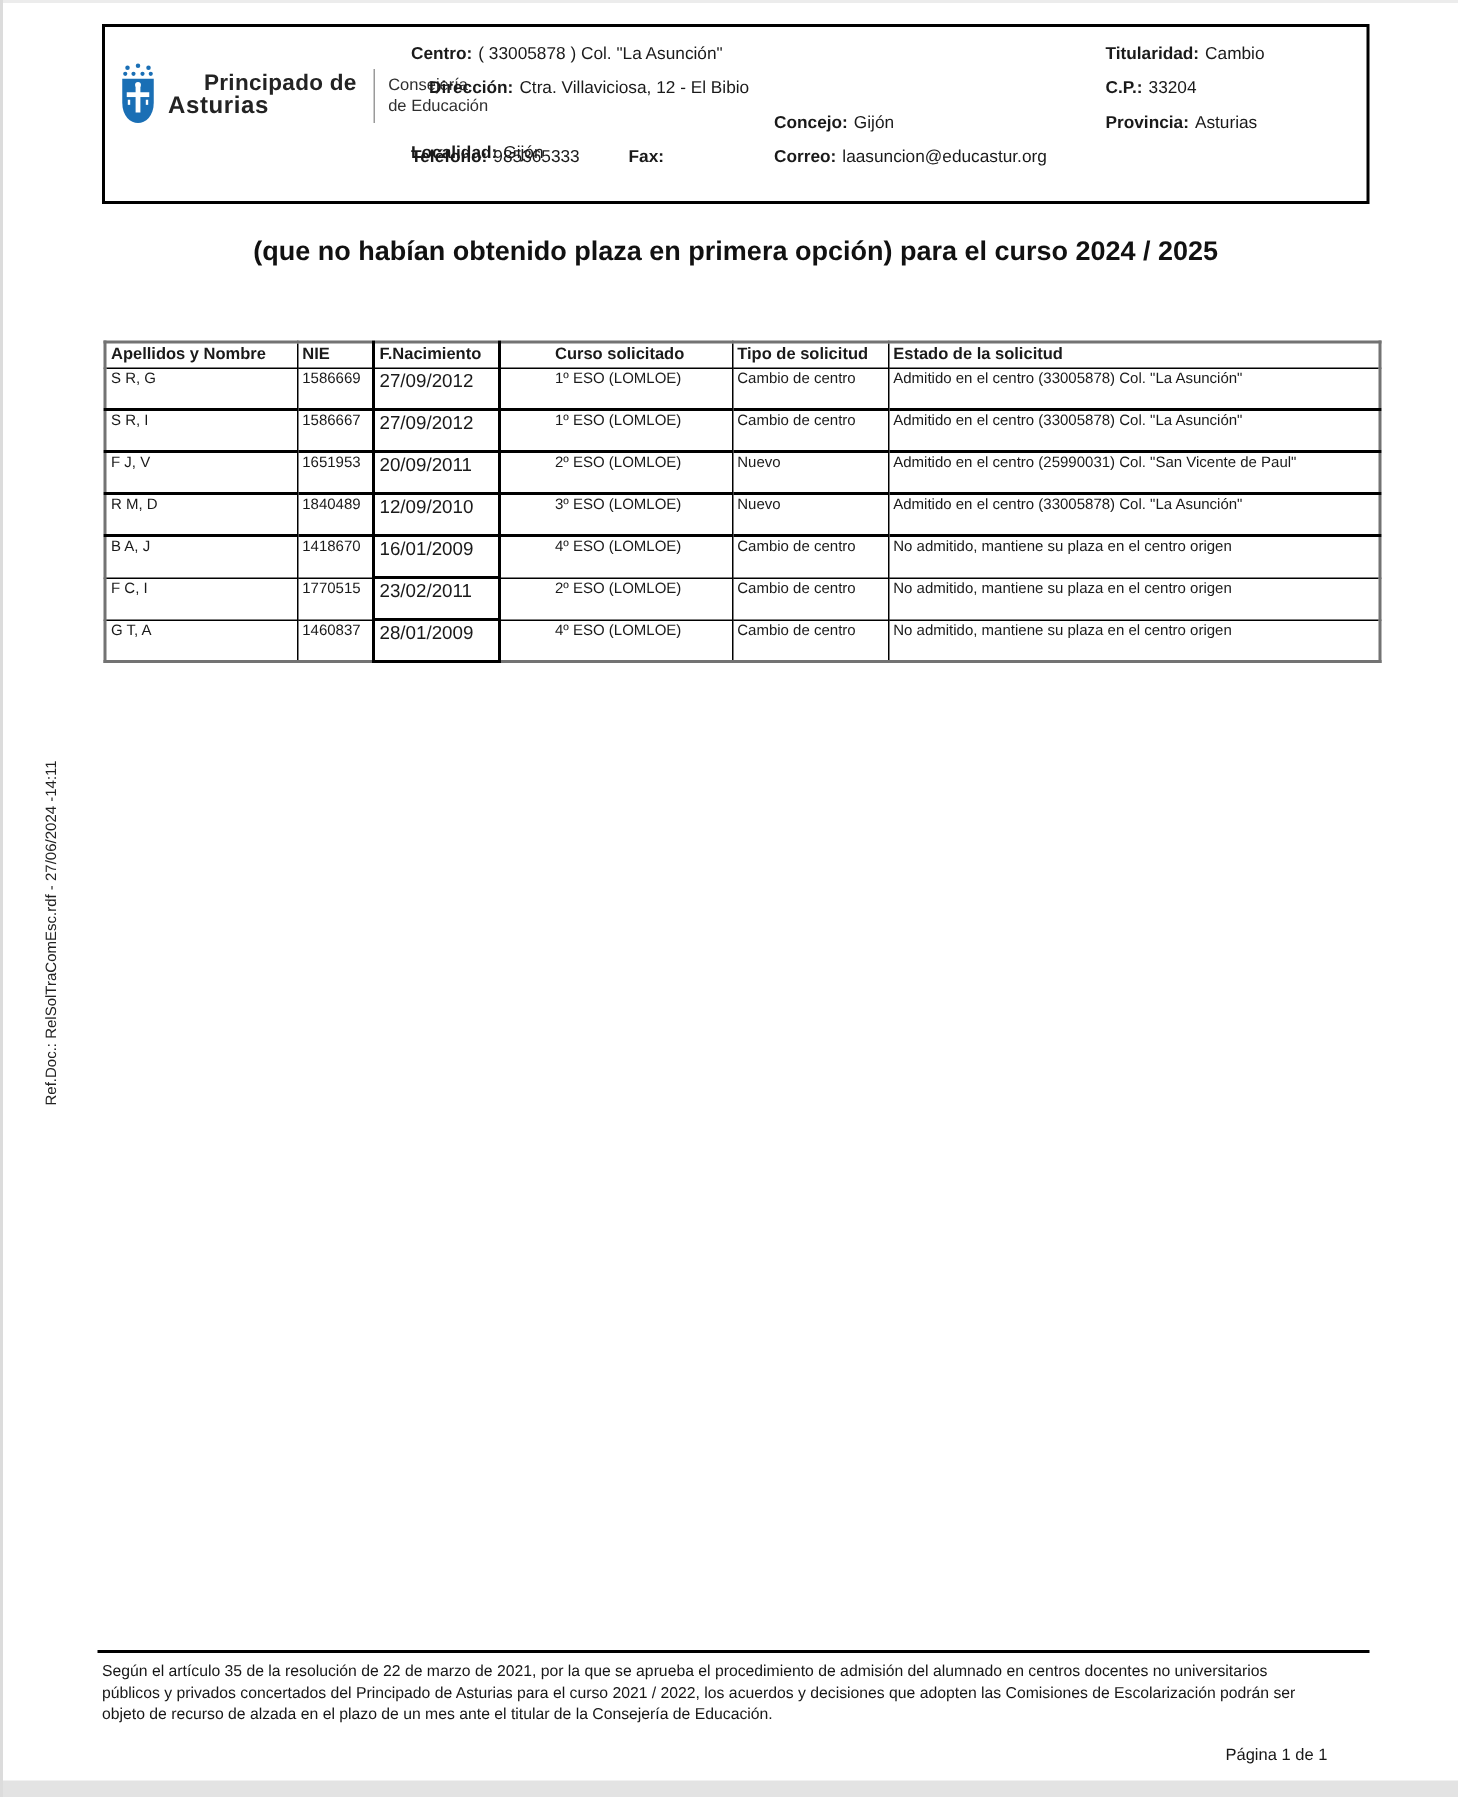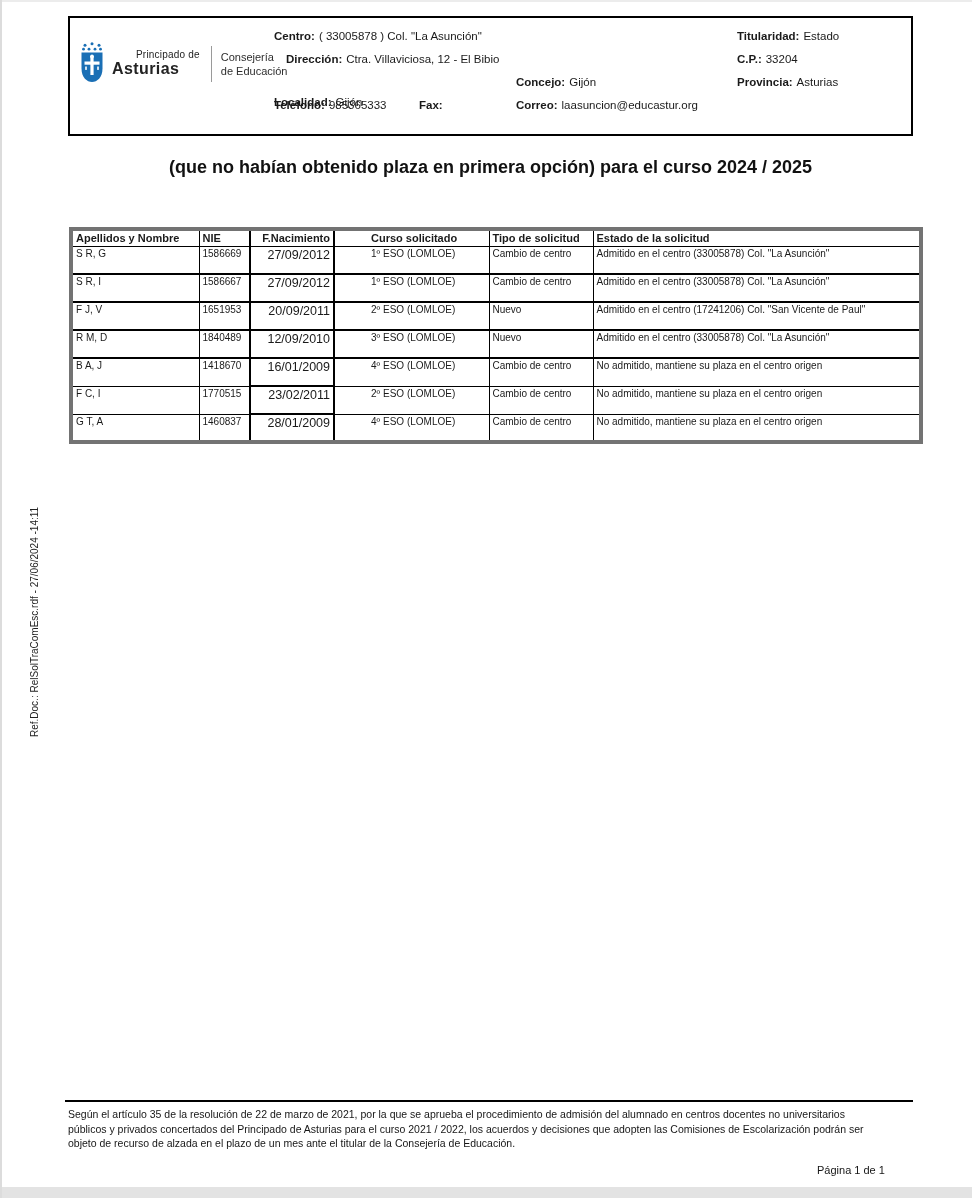--- a/index.html
+++ b/index.html
@@ -44,21 +44,21 @@
     width: 845px; height: 120px;
     border: 2px solid #000;
     background: #fff;
   }
   .logo {
     position: absolute; left: 10px; top: 24px;
     display: flex; align-items: center;
   }
   .logo svg { display: block; }
   .brand { margin-left: 8px; line-height: 1.05; color: #232323; }
-  .brand .small { font-size: 10px; font-weight: normal; letter-spacing: 0.2px; padding-left: 24px; }
+  .brand .small { font-size: 15px; font-weight: bold; letter-spacing: 0.2px; padding-left: 24px; }
   .brand .big   { font-size: 16px;  font-weight: bold; letter-spacing: 0.4px; }
   .logo-divider {
     width: 1px; height: 36px; background: #9a9a9a; margin: 0 9px 0 11px;
   }
   .dept { font-size: 11px; color: #2e2e2e; line-height: 1.3; }
 
   .field { position: absolute; font-size: 11.5px; white-space: nowrap; }
   .field b { font-weight: bold; }
   .field .val { margin-left: 4px; }
 
@@ -72,35 +72,35 @@
     line-height: 1.32;
     color: #111;
   }
 
   
   .table-wrap { position: absolute; left: 67px; top: 227px; }
   table.doc-table {
     border-collapse: collapse;
     table-layout: fixed;
     width: 795px;
-    border: 4px solid #737373;
+    border: 2px solid #737373;
   }
   .doc-table th, .doc-table td {
     border: 1px solid #000;
     text-align: left;
     vertical-align: top;
     overflow: hidden;
     white-space: nowrap;
     padding: 1px 3px;
   }
   .doc-table th { font-size: 11px; font-weight: bold; height: 17px; }
   .doc-table td { font-size: 10px; height: 28px; }
   .doc-table th:nth-child(1), .doc-table td:nth-child(1) { width: 128px; }
   .doc-table th:nth-child(2), .doc-table td:nth-child(2) { width: 51px; }
-  .doc-table th:nth-child(3), .doc-table td:nth-child(3) { width: 84px; text-align: right; }
+  .doc-table th:nth-child(3), .doc-table td:nth-child(3) { width: 84px; }
   .doc-table th:nth-child(4), .doc-table td:nth-child(4) { width: 155px; padding-left: 36px; }
   .doc-table th:nth-child(5), .doc-table td:nth-child(5) { width: 104px; }
   .doc-table th:nth-child(6), .doc-table td:nth-child(6) { width: 328px; }
   .doc-table th:nth-child(3), .doc-table td:nth-child(3) {
     border-left-width: 2px; border-right-width: 2px;
   }
   .doc-table td:nth-child(3) {
     border-bottom-width: 2px;
     font-size: 12.5px;
   }
@@ -179,21 +179,21 @@
     </div>
 
     <div class="field" style="left:446px; top:58px;">
       <b>Concejo:</b><span class="val">Gijón</span>
     </div>
     <div class="field" style="left:446px; top:81px;">
       <b>Correo:</b><span class="val">laasuncion@educastur.org</span>
     </div>
 
     <div class="field" style="left:667px; top:12px;">
-      <b>Titularidad:</b><span class="val">Estado</span>
+      <b>Titularidad:</b><span class="val">Cambio</span>
     </div>
     <div class="field" style="left:667px; top:35px;">
       <b>C.P.:</b><span class="val">33204</span>
     </div>
     <div class="field" style="left:667px; top:58px;">
       <b>Provincia:</b><span class="val">Asturias</span>
     </div>
   </div>
 
   <div class="title">
@@ -228,21 +228,21 @@
             <td>1º ESO (LOMLOE)</td>
             <td>Cambio de centro</td>
             <td>Admitido en el centro  (33005878) Col. "La Asunción"</td>
           </tr>
           <tr class="thick">
             <td>F J, V</td>
             <td>1651953</td>
             <td>20/09/2011</td>
             <td>2º ESO (LOMLOE)</td>
             <td>Nuevo</td>
-            <td>Admitido en el centro  (17241206) Col. "San Vicente de Paul"</td>
+            <td>Admitido en el centro  (25990031) Col. "San Vicente de Paul"</td>
           </tr>
           <tr class="thick">
             <td>R M, D</td>
             <td>1840489</td>
             <td>12/09/2010</td>
             <td>3º ESO (LOMLOE)</td>
             <td>Nuevo</td>
             <td>Admitido en el centro  (33005878) Col. "La Asunción"</td>
           </tr>
           <tr>

